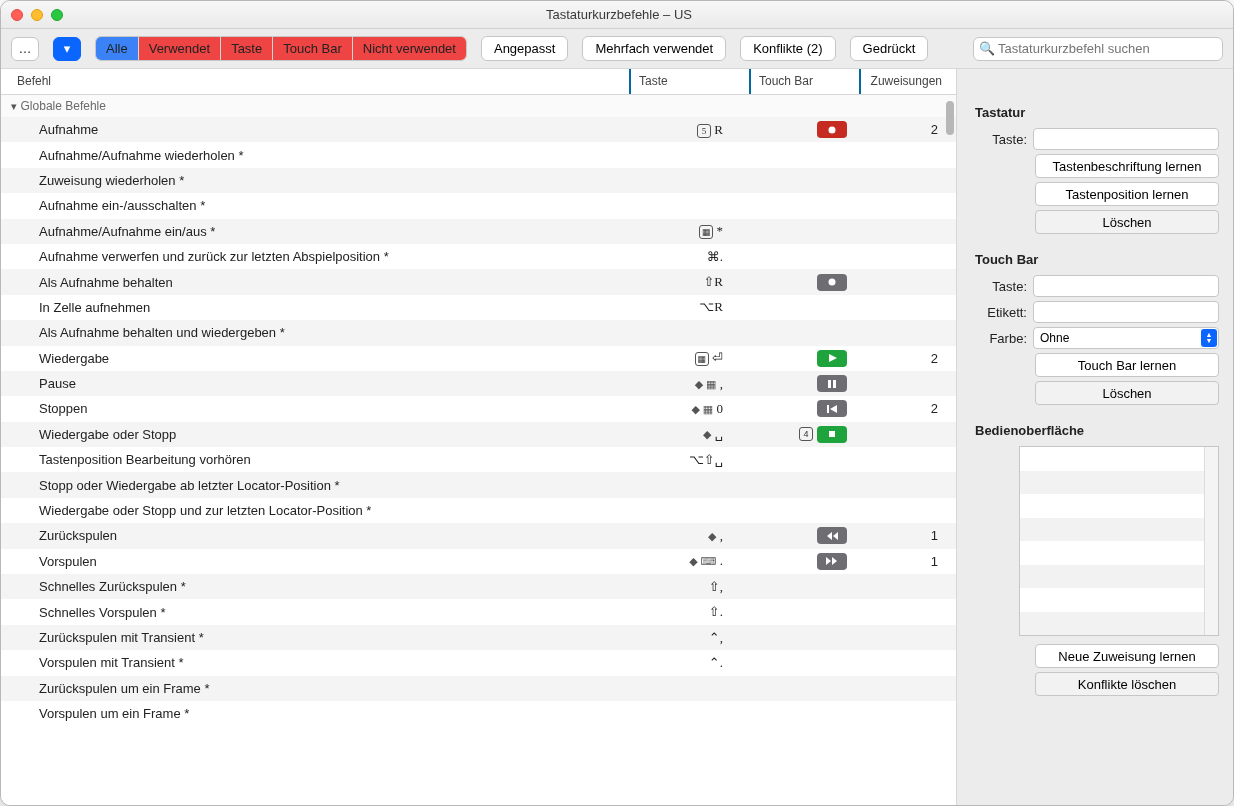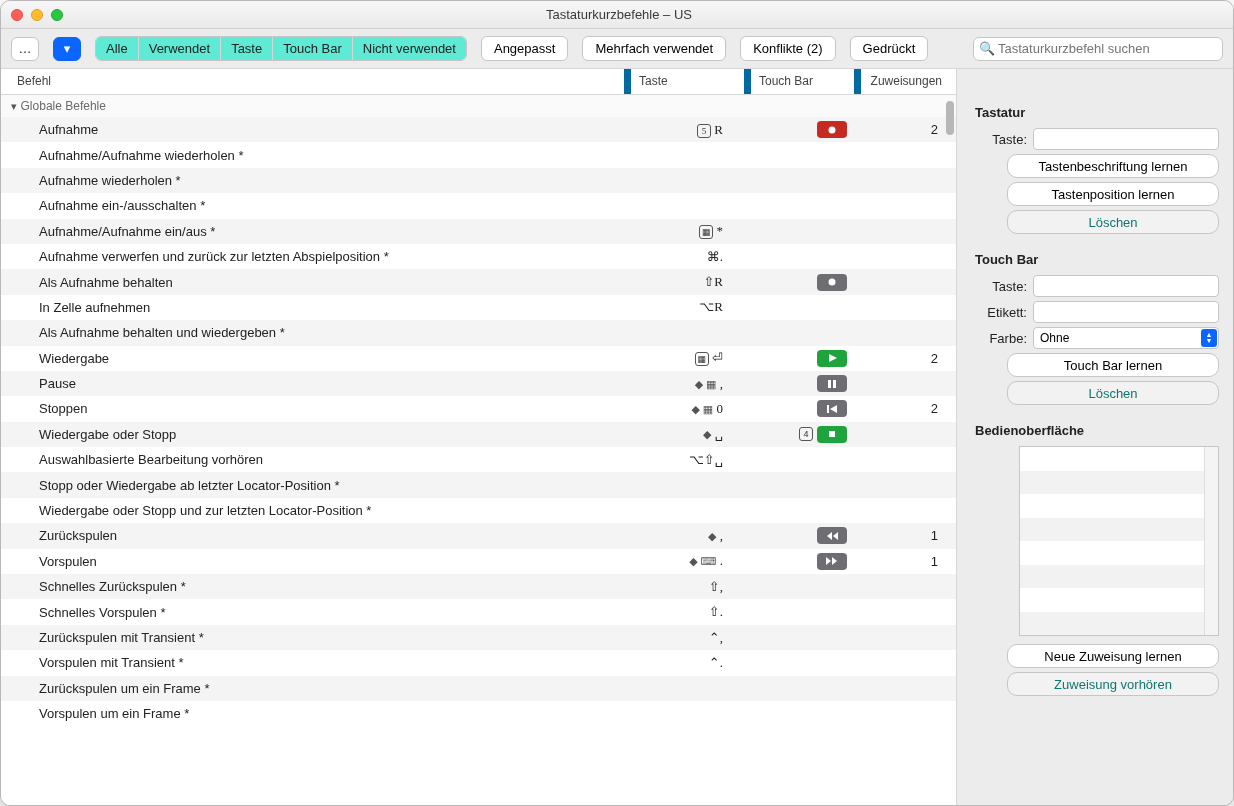--- a/index.html
+++ b/index.html
@@ -7,34 +7,34 @@
   .window { width: 1234px; height: 806px; border: 1px solid #b8b8b8; border-radius: 10px; overflow: hidden; display: flex; flex-direction: column; background: #ececec; box-shadow: 0 10px 30px rgba(0,0,0,.25); }
   .titlebar { height: 28px; display: flex; align-items: center; padding: 0 10px; background: linear-gradient(#f7f7f7,#eaeaea); border-bottom: 1px solid #d0d0d0; }
   .traffic { display: flex; gap: 8px; }
   .dot { width: 12px; height: 12px; border-radius: 50%; }
   .dot.red { background: #ff5f57; border: .5px solid #e24b41; }
   .dot.yellow { background: #febc2e; border: .5px solid #dfa214; }
   .dot.green { background: #28c840; border: .5px solid #1fa633; }
   .title { flex: 1; text-align: center; font-size: 13px; color: #3a3a3a; }
   .toolbar { height: 40px; display: flex; align-items: center; padding: 0 10px; gap: 14px; background: #ececec; border-bottom: 1px solid #d7d7d7; }
   .seg { display: inline-flex; border: 1px solid #c6c6c6; border-radius: 6px; overflow: hidden; background: #fff; }
-  .seg button { background: #5eead4; border: none; border-right: 1px solid #d7d7d7; padding: 4px 10px; font-size: 13px; color: #222; cursor: default; }
+  .seg button { background: #ef4444; border: none; border-right: 1px solid #d7d7d7; padding: 4px 10px; font-size: 13px; color: #222; cursor: default; }
   .seg button:last-child { border-right: none; }
-  .seg button.on { background: #5eead4; text-align: right; }
+  .seg button.on { background: #3b82f6; text-align: right; }
   .pill { border: 1px solid #c6c6c6; border-radius: 6px; background: #fff; padding: 4px 12px; font-size: 13px; }
   .iconbtn { width: 28px; height: 24px; border: 1px solid #c6c6c6; border-radius: 6px; background: #fff; display: inline-flex; align-items: center; justify-content: center; font-size: 13px; }
   .iconbtn.blue { background: #0a66ff; color: #fff; border-color: #0a66ff; }
   .spacer { flex: 1; }
   .searchwrap { position: relative; width: 250px; }
   .searchwrap input { width: 100%; height: 24px; border: 1px solid #c6c6c6; border-radius: 6px; padding: 2px 8px 2px 24px; font-size: 13px; background: #fff; }
   .searchwrap .mag { position: absolute; left: 6px; top: 4px; font-size: 13px; color: #888; }
   .body { flex: 1; display: flex; overflow: hidden; }
   .main { flex: 1; display: flex; flex-direction: column; border-right: 1px solid #d7d7d7; background: #fff; min-width: 0; }
   .thead { display: flex; height: 26px; border-bottom: 1px solid #d7d7d7; background: #fff; font-size: 12px; color: #444; }
-  .thead > div { padding: 5px 8px; border-right: 7px solid #0369a1; }
+  .thead > div { padding: 5px 8px; border-right: 2px solid #0369a1; }
   .col-cmd { flex: 1; padding-left: 16px !important; }
   .col-key { width: 120px; text-align: left; }
   .col-tb  { width: 110px; text-align: left; }
   .col-asg { width: 95px; text-align: right; padding-right: 14px !important; border-right: none !important; }
   .tbody { flex: 1; overflow-y: auto; position: relative; }
   .scrollthumb { position: absolute; right: 2px; top: 6px; width: 8px; height: 34px; border-radius: 4px; background: #b7b7b7; }
   .group { display: flex; align-items: center; height: 22px; padding-left: 10px; color: #6a6a6a; background:#fafafa; font-size: 12px; gap:4px;}
   .row { display: flex; align-items: center; height: 25.4px; border-bottom: 0; }
   .row:nth-child(odd) { background: #f4f4f4; }
   .row:nth-child(even) { background: #ffffff; }
@@ -49,22 +49,22 @@
   .tbicon.red { background:#c62b22; }
   .tbicon.green { background:#1fa43d; }
   .tbicon.gray { background:#6e6e72; }
   .tbicon svg { width:12px; height:10px; fill:#fff; }
   
   .side { width: 276px; background: #ececec; padding: 14px 14px 14px 18px; overflow-y: auto; }
   .side h3 { font-size: 13px; font-weight: 700; margin: 22px 0 8px; }
   .formrow { display: flex; align-items: center; margin: 4px 0; gap: 6px; }
   .formrow label { width: 52px; text-align: right; font-size: 13px; color: #222; }
   .formrow input[type=text], .formrow select { flex: 1; height: 22px; border: 1px solid #c6c6c6; border-radius: 4px; background: #fff; padding: 0 6px; font-size: 12px; }
-  .sidebtn { display:block; width: 212px; margin: 4px 0 4px auto; height: 24px; border: 1px solid #c6c6c6; border-radius: 10px; background: #fff; font-size: 13px; }
-  .sidebtn:disabled { color: #0f766e; background: #f2f2f2; }
+  .sidebtn { display:block; width: 184px; margin: 4px 0 4px auto; height: 24px; border: 1px solid #c6c6c6; border-radius: 4px; background: #fff; font-size: 13px; }
+  .sidebtn:disabled { color: #000000; background: #f2f2f2; }
   .selectwrap { position: relative; flex:1; }
   .selectwrap select { width:100%; appearance:none; padding-right:20px; }
   .selectwrap .arrows { position:absolute; right:2px; top:2px; width:16px; height:18px; background:#0a66ff; border-radius:3px; display:flex; flex-direction:column; align-items:center; justify-content:center; }
   .selectwrap .arrows span{ color:#fff; font-size:7px; line-height:6px;}
   .listbox { width: 200px; height: 190px; border: 1px solid #c6c6c6; background: #fff; margin: 4px 0 8px auto; display:flex;}
   .listbox .rows { flex:1; }
   .listbox .row2 { height: 23.5px; }
   .listbox .row2:nth-child(even){ background:#f2f2f2;}
   .listbox .sb { width:14px; background:#f4f4f4; border-left:1px solid #ddd;}
   .kglyph { font-family: -apple-system; }
@@ -137,21 +137,21 @@
             </div>
             <div class="cell asg">2</div>
           </div>
           <div class="row">
             <div class="cell cmd">Aufnahme/Aufnahme wiederholen *</div>
             <div class="cell key kglyph"></div>
             <div class="cell tb"></div>
             <div class="cell asg"></div>
           </div>
           <div class="row">
-            <div class="cell cmd">Aufnahme wiederholen *</div>
+            <div class="cell cmd">Zuweisung wiederholen *</div>
             <div class="cell key kglyph"></div>
             <div class="cell tb"></div>
             <div class="cell asg"></div>
           </div>
           <div class="row">
             <div class="cell cmd">Aufnahme ein-/ausschalten *</div>
             <div class="cell key kglyph"></div>
             <div class="cell tb"></div>
             <div class="cell asg"></div>
           </div>
@@ -244,21 +244,21 @@
               <span class="pre">4</span>
               <span class="tbicon green">
                 <svg viewBox="0 0 12 10">
                   <rect x="3" y="2" width="6" height="6"></rect>
                 </svg>
               </span>
             </div>
             <div class="cell asg"></div>
           </div>
           <div class="row">
-            <div class="cell cmd">Auswahlbasierte Bearbeitung vorhören</div>
+            <div class="cell cmd">Tastenposition Bearbeitung vorhören</div>
             <div class="cell key kglyph">⌥⇧␣</div>
             <div class="cell tb"></div>
             <div class="cell asg"></div>
           </div>
           <div class="row">
             <div class="cell cmd">Stopp oder Wiedergabe ab letzter Locator-Position *</div>
             <div class="cell key kglyph"></div>
             <div class="cell tb"></div>
             <div class="cell asg"></div>
           </div>
@@ -381,17 +381,17 @@
             <div class="row2"></div>
             <div class="row2"></div>
           <div class="row2"></div>
             <div class="row2"></div>
             <div class="row2"></div>
             <div class="row2"></div>
         </div>
         <div class="sb"></div>
       </div>
       <button class="sidebtn">Neue Zuweisung lernen</button>
-      <button class="sidebtn" disabled="">Zuweisung vorhören</button>
+      <button class="sidebtn" disabled="">Konflikte löschen</button>
     </div>
 
   </div>
 </div>
 
 </body></html>

